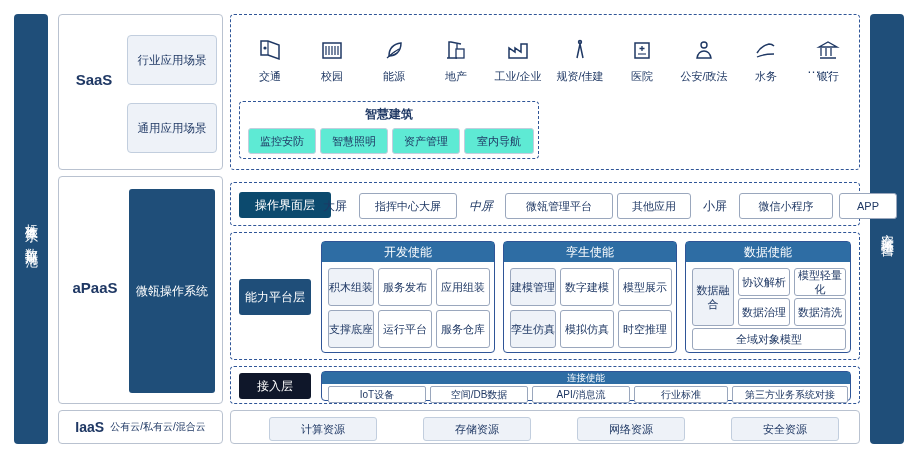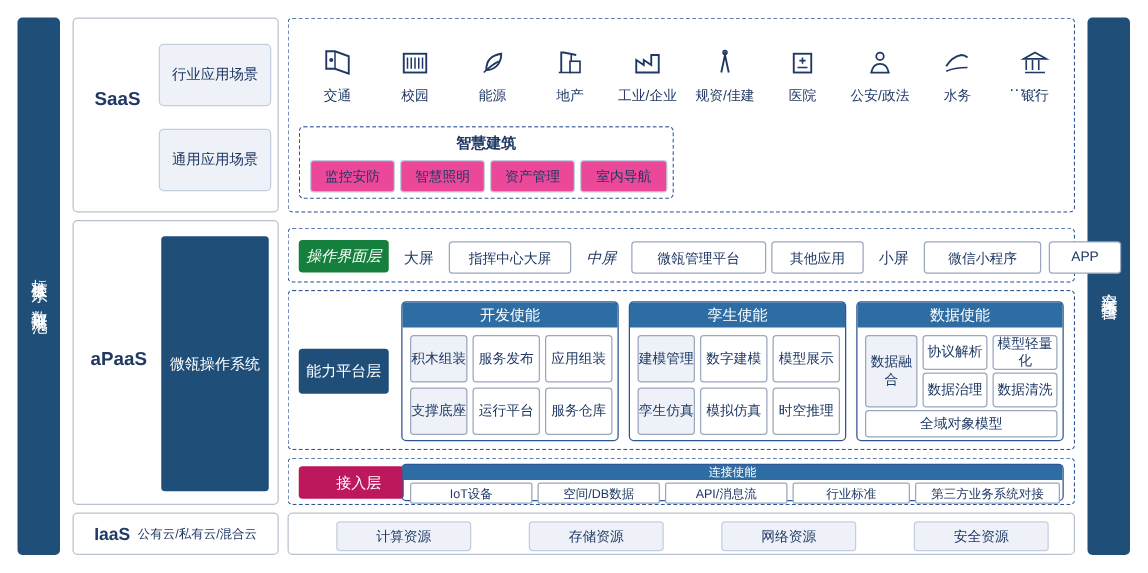--- a/index.html
+++ b/index.html
@@ -40,46 +40,46 @@
   
   #app-band{left:172px;top:0;width:630px;height:156px;}
   .ind-item{position:absolute;top:18px;width:62px;text-align:center;}
   .ind-icon{height:30px;display:flex;align-items:flex-end;justify-content:center;color:#1f3864;}
   .ind-icon svg{display:block;}
   .ind-name{margin-top:6px;font-size:11px;color:#1f3864;}
   #ellipsis{position:absolute;top:46px;left:576px;font-size:13px;color:#1f3864;letter-spacing:1px;}
 
   .sub-panel{position:absolute;top:86px;height:58px;border:1px dashed #2f5597;border-radius:4px;box-sizing:border-box;background:#fff;}
   .sub-title{position:absolute;top:4px;left:0;right:0;text-align:center;font-size:12px;font-weight:bold;color:#1f3864;}
-  .sub-item{position:absolute;top:26px;height:24px;background:#ec4899;border:1px solid #c2cede;border-radius:3px;
+  .sub-item{position:absolute;top:26px;height:24px;background:#5eead4;border:1px solid #c2cede;border-radius:3px;
             font-size:11px;display:flex;align-items:center;justify-content:center;color:#1f3864;}
 
   
   #ui-layer{left:172px;top:168px;width:630px;height:44px;}
-  #ui-tag{position:absolute;left:8px;top:9px;width:72px;height:26px;background:#15803d;color:#fff;border-radius:3px;
-          display:flex;align-items:center;justify-content:center;font-size:12px;font-style:italic;}
+  #ui-tag{position:absolute;left:8px;top:9px;width:92px;height:26px;background:#0c4a6e;color:#fff;border-radius:3px;
+          display:flex;align-items:center;justify-content:center;font-size:12px;}
   .ui-cat{position:absolute;top:15px;font-size:12px;color:#1f3864;}
   .ui-item{position:absolute;top:10px;height:24px;border:1px solid #9aa7bd;border-radius:3px;background:#fff;
            font-size:11px;display:flex;align-items:center;justify-content:center;color:#1f3864;}
 
   
   #cap-layer{left:172px;top:218px;width:630px;height:128px;}
   #cap-tag{position:absolute;left:8px;top:46px;width:72px;height:36px;background:#1f4e79;color:#fff;border-radius:3px;
            display:flex;align-items:center;justify-content:center;font-size:12px;}
   .cap-group{position:absolute;top:8px;height:112px;border:1px solid #2f5597;border-radius:4px;box-sizing:border-box;background:#fff;}
   .cap-head{position:absolute;left:0;top:0;right:0;height:20px;background:#2e6da4;color:#fff;font-size:12px;
             display:flex;align-items:center;justify-content:center;}
   .cell{position:absolute;border:1px solid #9aa7bd;border-radius:3px;background:#fff;font-size:11px;line-height:14px;
         display:flex;align-items:center;justify-content:center;text-align:center;color:#1f3864;}
   .cell-side{background:#eef2f8;}
 
   
   #acc-layer{left:172px;top:352px;width:630px;height:38px;}
-  #acc-tag{position:absolute;left:8px;top:6px;width:72px;height:26px;background:#be185d;color:#fff;border-radius:3px;
-           display:flex;align-items:center;justify-content:center;font-size:12px;padding-left:12px;}
+  #acc-tag{position:absolute;left:8px;top:6px;width:72px;height:26px;background:#0f172a;color:#fff;border-radius:3px;
+           display:flex;align-items:center;justify-content:center;font-size:12px;}
   #conn-group{position:absolute;left:90px;top:4px;width:530px;height:30px;border:1px solid #2f5597;border-radius:4px;box-sizing:border-box;}
   #conn-head{position:absolute;left:0;top:0;right:0;height:12px;background:#2e6da4;color:#fff;font-size:9.5px;
              display:flex;align-items:center;justify-content:center;}
   .conn-item{position:absolute;top:14px;height:15px;border:1px solid #9aa7bd;border-radius:2px;background:#fff;
              font-size:10px;display:flex;align-items:center;justify-content:center;color:#1f3864;}
 
   
   #res-bar{position:absolute;left:172px;top:396px;width:630px;height:34px;border:1px solid #b9c2d0;border-radius:4px;box-sizing:border-box;background:#fff;}
   .res-item{position:absolute;top:6px;height:22px;background:#eef2f8;border:1px solid #c2cede;border-radius:3px;
             font-size:11px;display:flex;align-items:center;justify-content:center;color:#1f3864;}

